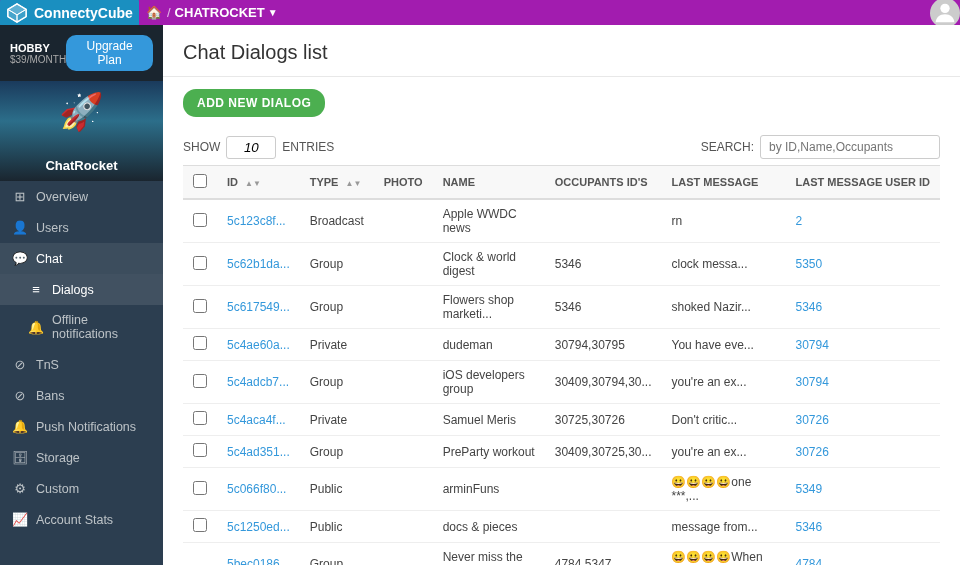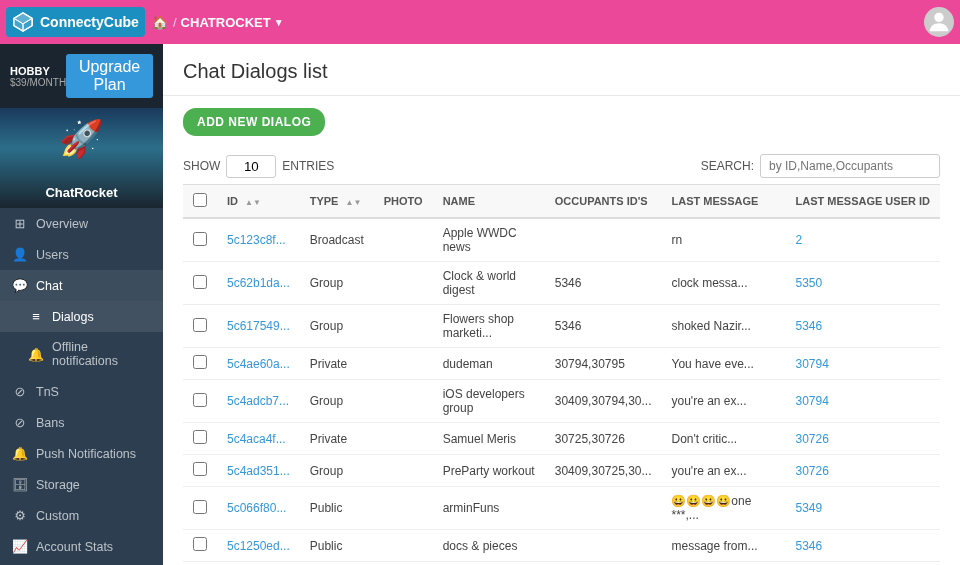--- a/index.html
+++ b/index.html
@@ -1,25 +1,25 @@
 <!DOCTYPE html>
 <html><head>
   <meta charset="utf-8">
   <style>
     * { box-sizing: border-box; margin: 0; padding: 0; }
     body { font-family: -apple-system, BlinkMacSystemFont, 'Segoe UI', sans-serif; font-size: 13px; background: #f5f5f5; display: flex; flex-direction: column; height: 565px; overflow: hidden; }
 
     
     .top-nav {
-      background: #ec4899;
-      height: 44px;
+      background: #a21caf;
+      height: 25px;
       display: flex;
       align-items: center;
       justify-content: space-between;
-      padding: 0 6px;
+      padding: 0 0;
       flex-shrink: 0;
     }
     .top-nav-left { display: flex; align-items: center; gap: 8px; }
     .logo-box { background: #1a8fc0; border-radius: 4px; padding: 4px 6px; display: flex; align-items: center; gap: 6px; }
     .logo-cube { width: 22px; height: 22px; }
     .logo-text { color: white; font-weight: 600; font-size: 14px; }
     .breadcrumb { color: white; font-size: 13px; display: flex; align-items: center; gap: 4px; }
     .breadcrumb-sep { color: rgba(255,255,255,0.7); }
     .breadcrumb-current { color: white; font-weight: 600; display: flex; align-items: center; gap: 3px; cursor: pointer; }
     .chevron-down { font-size: 10px; }
@@ -31,21 +31,21 @@
 
     
     .sidebar {
       width: 163px;
       background: #2c3e50;
       display: flex;
       flex-direction: column;
       flex-shrink: 0;
       overflow-y: auto;
     }
-    .upgrade-btn { background: #3498db; color: white; border: none; padding: 4px 10px; border-radius: 3px; font-size: 16px; cursor: pointer; margin: 4px 0; }
+    .upgrade-btn { background: #3498db; color: white; border: none; padding: 4px 10px; border-radius: 10px; font-size: 12px; cursor: pointer; margin: 4px 0; }
 
     .sidebar-project-img {
       width: 100%;
       height: 100px;
       overflow: hidden;
       position: relative;
     }
     .sidebar-project-img .project-bg {
       width: 100%;
       height: 100%;
@@ -112,21 +112,21 @@
       letter-spacing: 0.5px;
     }
 
     .table-controls {
       padding: 6px 20px;
       display: flex;
       align-items: center;
       justify-content: space-between;
     }
     .show-entries { display: flex; align-items: center; gap: 6px; color: #555; font-size: 12px; }
-    .show-entries input { width: 50px; border: 1px solid #ccc; padding: 3px 6px; border-radius: 3px; text-align: center; }
+    .show-entries input { width: 50px; border: 1px solid #ccc; padding: 3px 6px; border-radius: 3px; text-align: center; font-style: italic; }
     .search-bar { display: flex; align-items: center; gap: 6px; font-size: 12px; color: #555; }
     .search-bar input { border: 1px solid #ccc; padding: 4px 8px; border-radius: 3px; width: 180px; color: #999; font-size: 12px; }
 
     
     .table-wrapper { padding: 0 20px; flex: 1; }
     table { width: 100%; border-collapse: collapse; font-size: 12px; }
     thead tr { background: #f8f8f8; border-top: 1px solid #ddd; border-bottom: 2px solid #ddd; }
     thead th { padding: 8px 10px; text-align: left; color: #555; font-weight: 600; font-size: 11px; text-transform: uppercase; white-space: nowrap; }
     thead th.center { text-align: center; }
     tbody tr { border-bottom: 1px solid #eee; }

